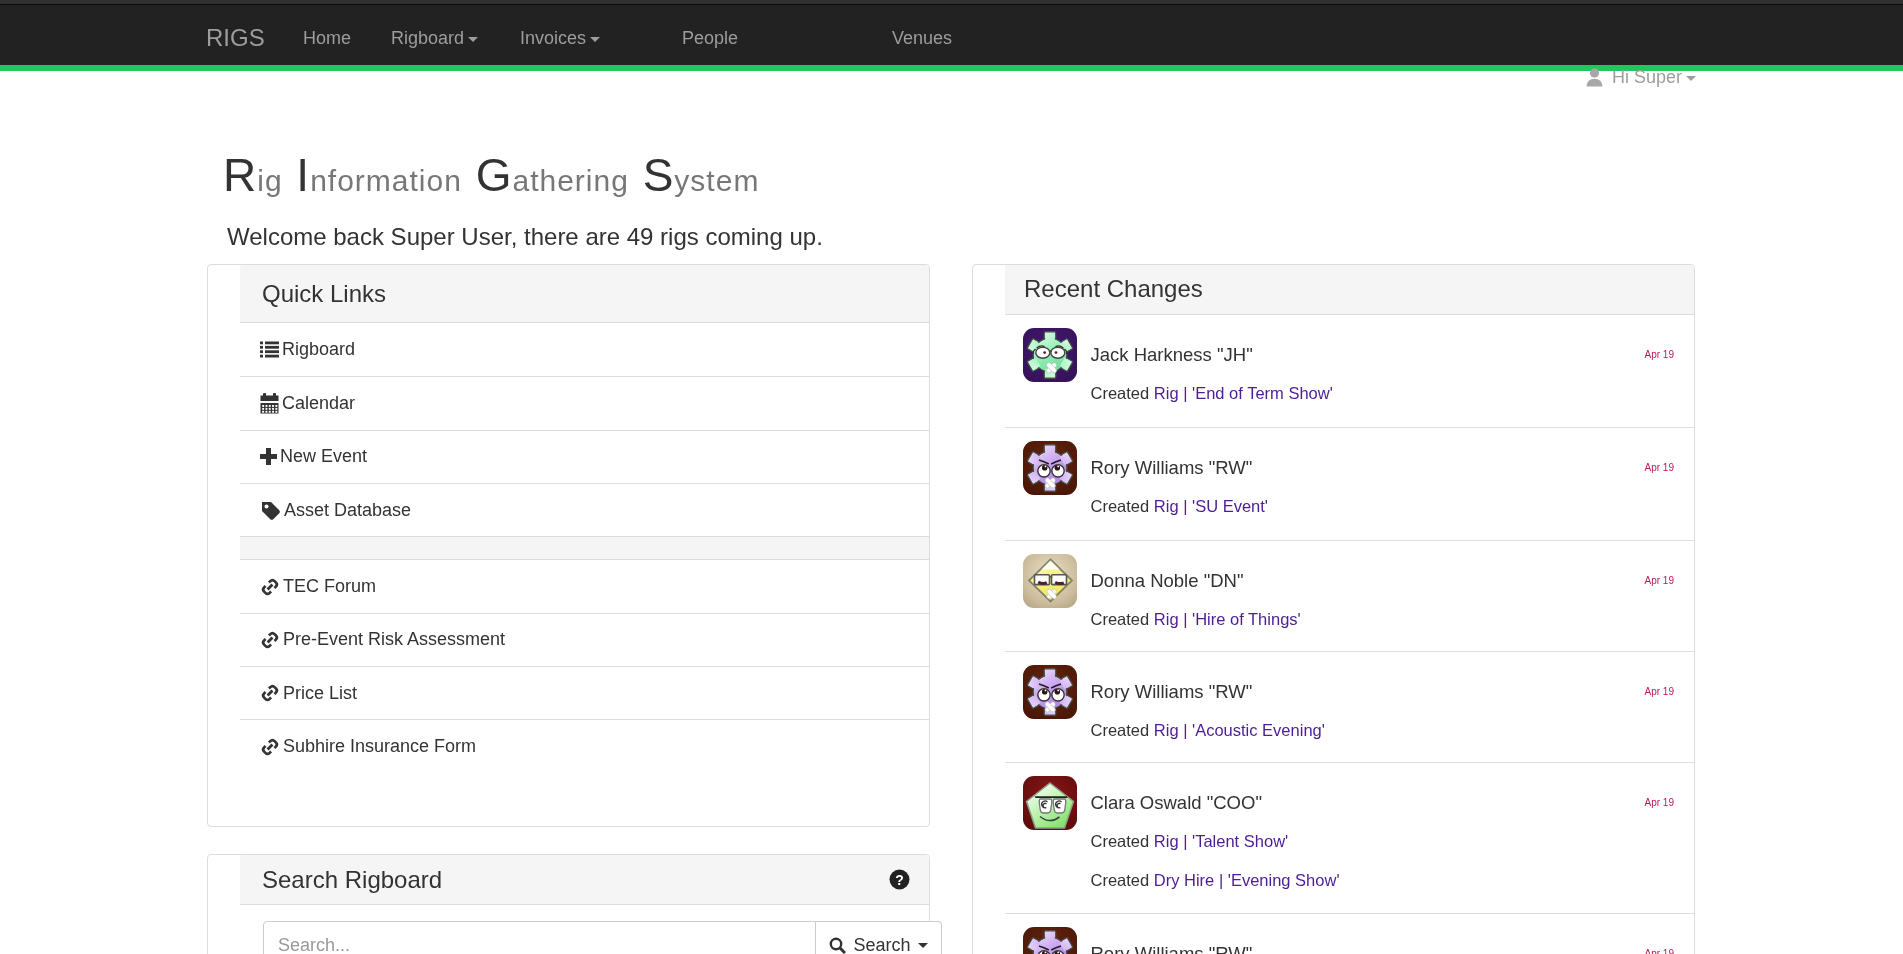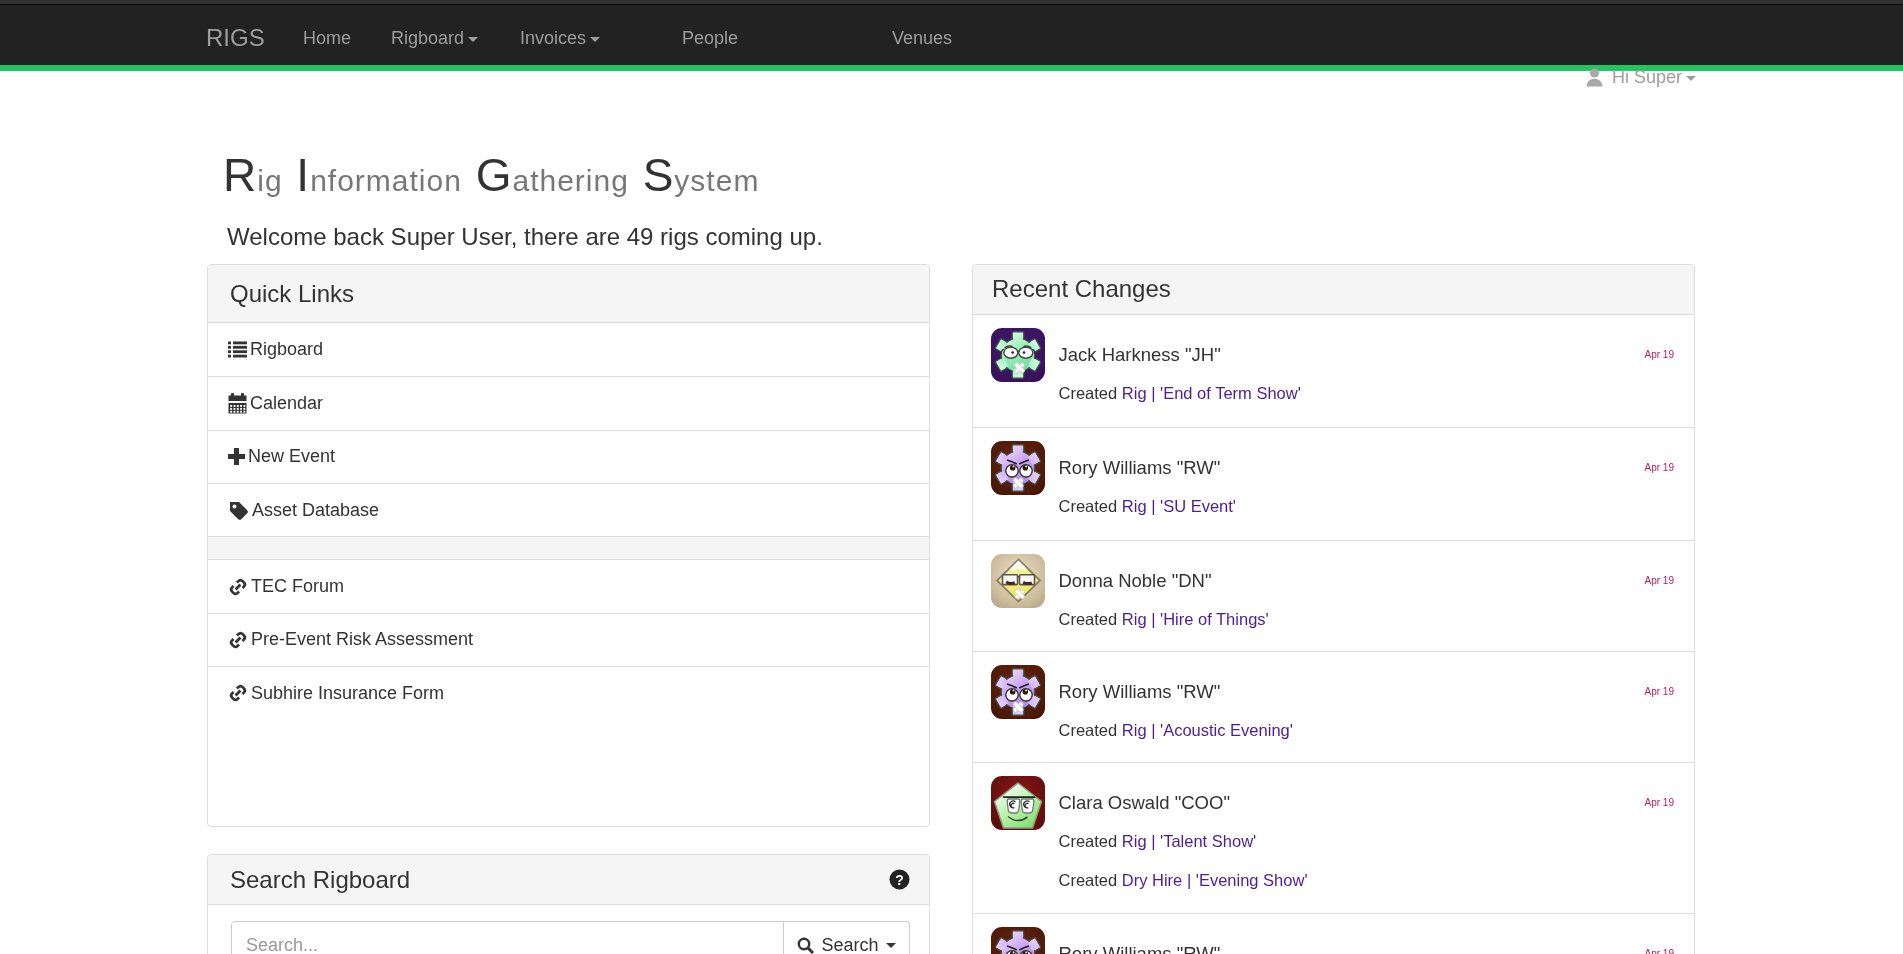--- a/index.html
+++ b/index.html
@@ -23,21 +23,21 @@
   border-top:5px dashed; border-right:5px solid transparent; border-left:5px solid transparent;
   margin-left:4px; }
 #user { position:absolute; top:0; right:207px; height:66px; line-height:67px; font-size:18px; color:#9d9d9d;margin-top:39px; }
 #user svg { vertical-align:-4px; margin-right:9px; }
 
 #h1 { position:absolute; left:223px; top:121px; font-size:46px; letter-spacing:1px; color:#333; line-height:1;
   font-weight:normal; white-space:nowrap;text-align:center; }
 #h1 small { font-size:30px; color:#777; }
 #welcome { position:absolute; left:227px; top:221px; font-size:24px; color:#333; line-height:1.3; }
 
-.panel { position:absolute; background:#fff; border:1px solid #ddd; border-radius:4px; }
+.panel { position:absolute; background:#fff; border:1px solid #ddd; border-radius:4px;padding-left:32px; }
 .ph { background:#f5f5f5; border-bottom:1px solid #ddd; border-radius:3px 3px 0 0;
   display:flex; align-items:center; color:#333; }
 
 #p1 { left:207px; top:264px; width:723px; height:563px; }
 #p1 .ph { height:58px; padding-left:22px; font-size:24px; }
 #p1 ul { margin:0; padding:0; list-style:none; }
 #p1 li { height:53.3px; display:flex; align-items:center; padding-left:20px;
   font-size:18px; color:#333; }
 #p1 li + li { border-top:1px solid #ddd; }
 #p1 li.blank { height:23.3px; background:#f5f5f5; }
@@ -146,20 +146,27 @@
             <path d="M6.1 7.6 L6.1 5.6 Q6.1 2.6 9.1 2.6 L10.9 2.6 Q13.9 2.6 13.9 5.6 L13.9 7.6"></path>
             <line x1="10" y1="6.6" x2="10" y2="13.4" stroke-width="2.8"></line>
           </g>
         </svg>Pre-Event Risk Assessment</li>
     <li><svg class="lnk" width="20" height="20" viewBox="0 0 20 20">
           <g transform="rotate(45 10 10)" fill="none" stroke="#333" stroke-width="2.7">
             <path d="M6.1 12.4 L6.1 14.4 Q6.1 17.4 9.1 17.4 L10.9 17.4 Q13.9 17.4 13.9 14.4 L13.9 12.4" transform="translate(0 0)"></path>
             <path d="M6.1 7.6 L6.1 5.6 Q6.1 2.6 9.1 2.6 L10.9 2.6 Q13.9 2.6 13.9 5.6 L13.9 7.6"></path>
             <line x1="10" y1="6.6" x2="10" y2="13.4" stroke-width="2.8"></line>
           </g>
+        </svg>Price List</li>
+    <li><svg class="lnk" width="20" height="20" viewBox="0 0 20 20">
+          <g transform="rotate(45 10 10)" fill="none" stroke="#333" stroke-width="2.7">
+            <path d="M6.1 12.4 L6.1 14.4 Q6.1 17.4 9.1 17.4 L10.9 17.4 Q13.9 17.4 13.9 14.4 L13.9 12.4" transform="translate(0 0)"></path>
+            <path d="M6.1 7.6 L6.1 5.6 Q6.1 2.6 9.1 2.6 L10.9 2.6 Q13.9 2.6 13.9 5.6 L13.9 7.6"></path>
+            <line x1="10" y1="6.6" x2="10" y2="13.4" stroke-width="2.8"></line>
+          </g>
         </svg>Subhire Insurance Form</li>
   </ul>
 </div>
 
 <div class="panel" id="p2">
   <div class="ph">Search Rigboard
     <svg class="qmark" width="21" height="21" viewBox="0 0 21 21">
         <circle cx="10.5" cy="10.5" r="10" fill="#222"></circle>
         <text x="10.5" y="15.5" text-anchor="middle" font-size="14" font-weight="bold" fill="#fff" font-family="Liberation Sans, sans-serif">?</text>
       </svg>

